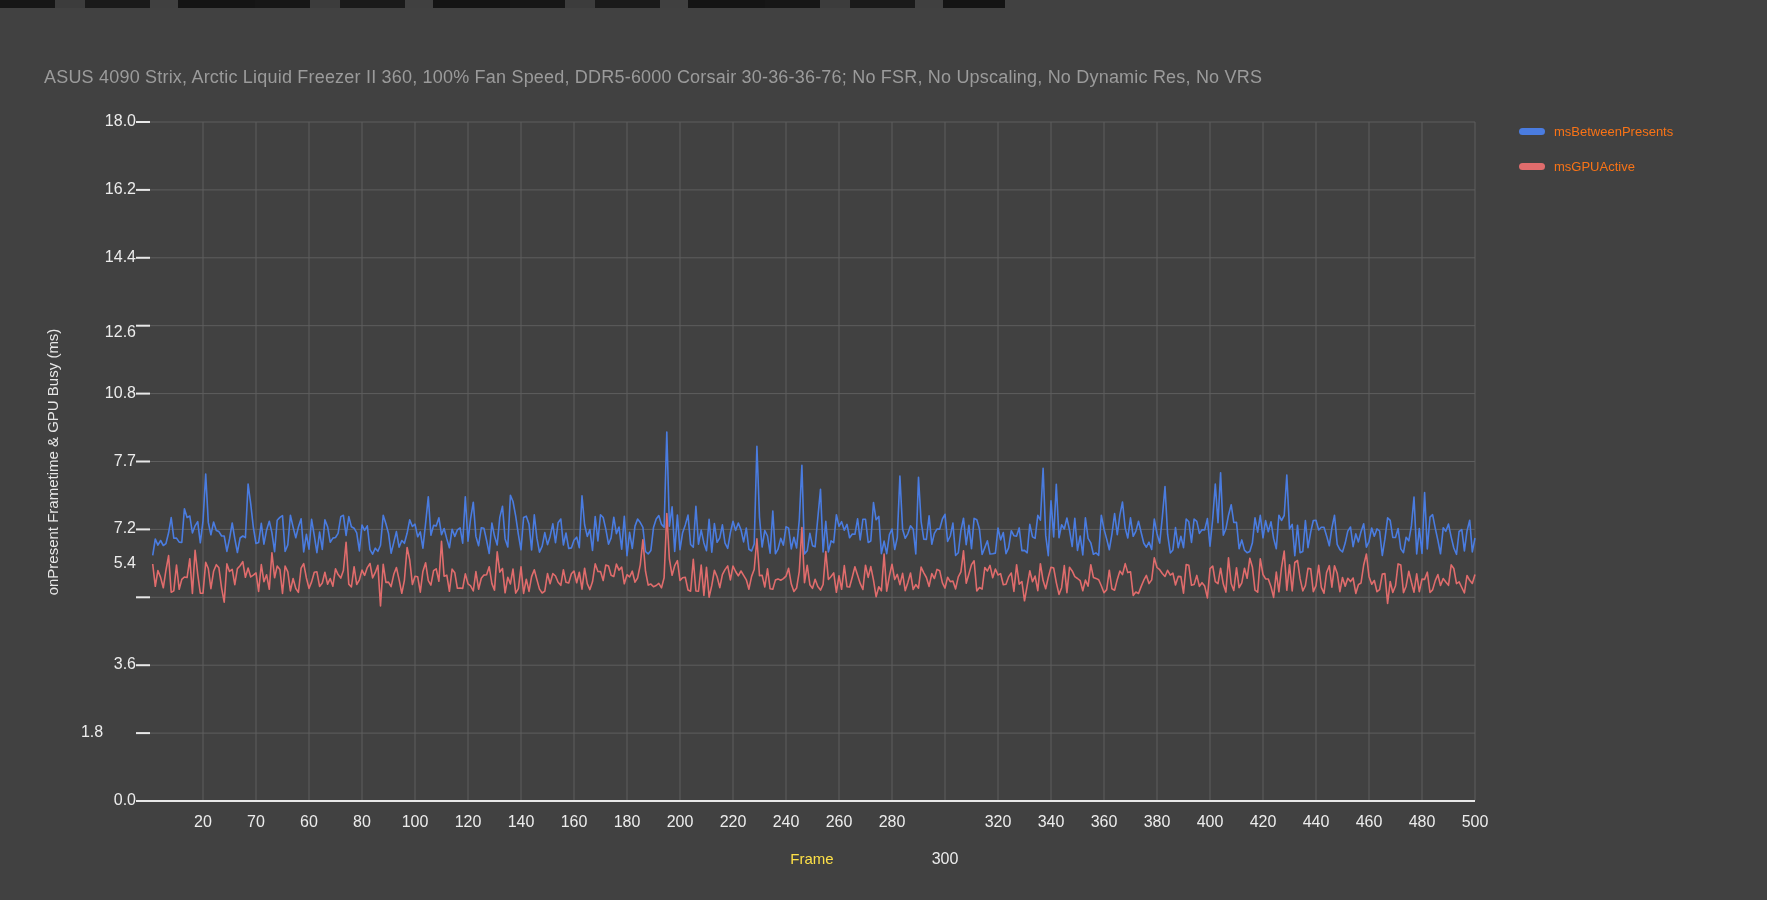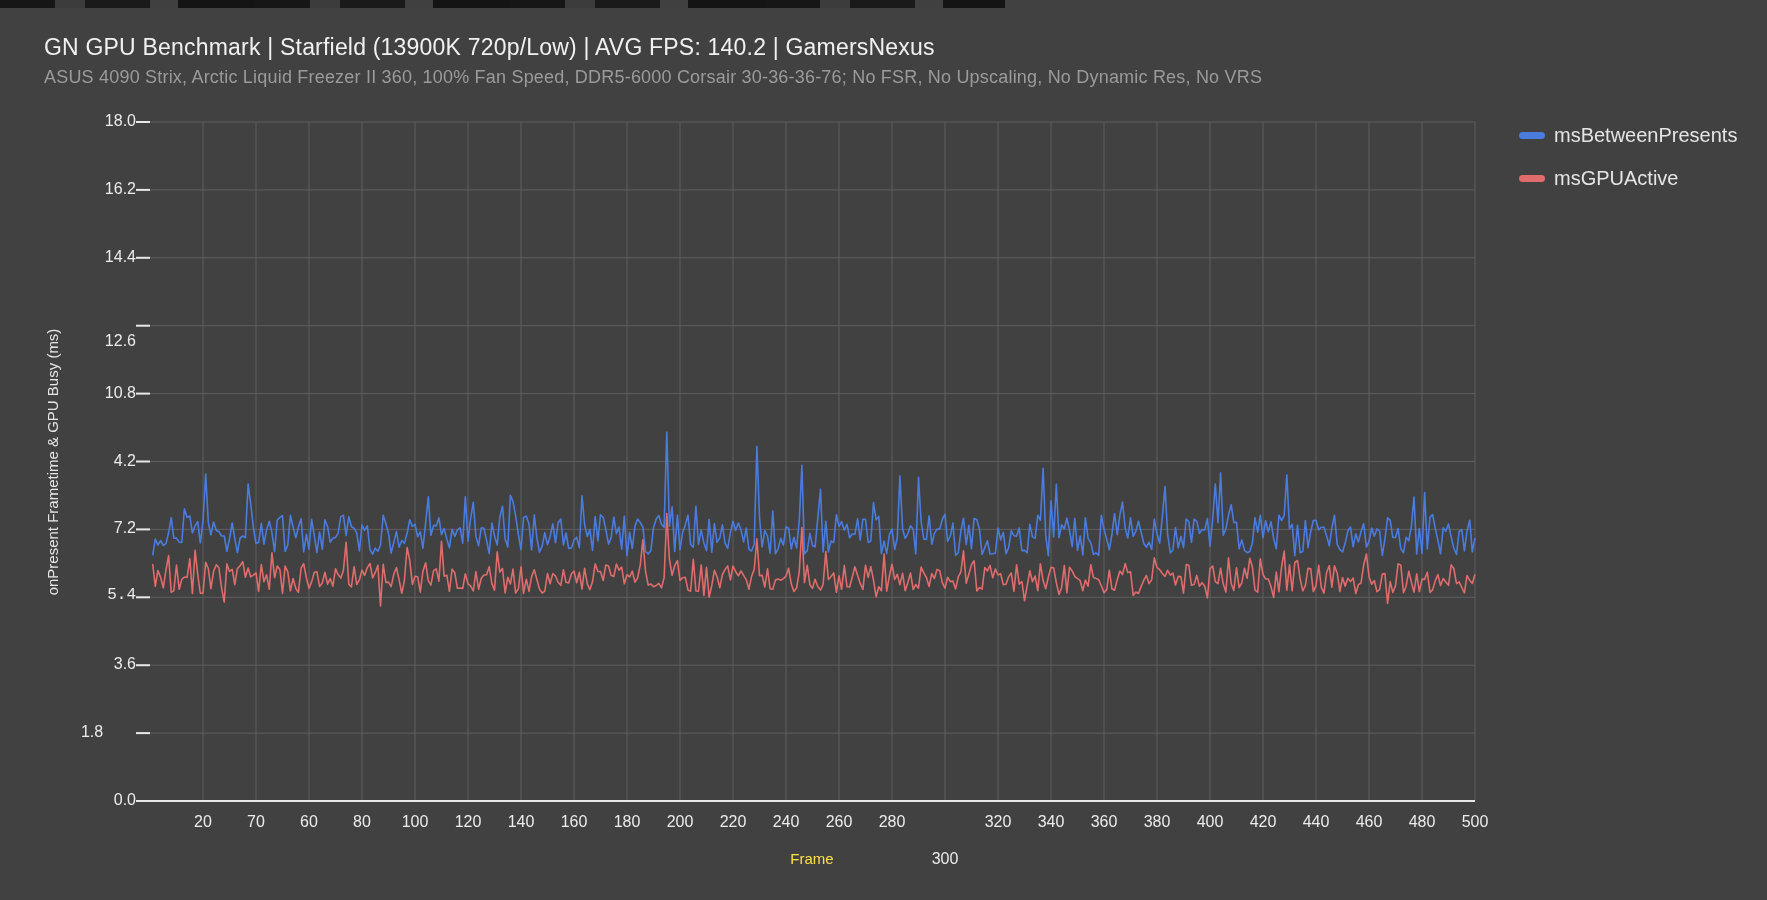--- a/index.html
+++ b/index.html
@@ -12,28 +12,27 @@
   #plot{position:absolute;left:0;top:0;}
   .ytick{position:absolute;width:88px;text-align:right;font-size:16px;color:#ececec;}
   .xtick{position:absolute;width:56px;text-align:center;font-size:16px;color:#ececec;}
   .ylabel{position:absolute;left:52px;top:462px;transform:translate(-50%,-50%) rotate(-90deg);
           white-space:nowrap;font-size:15px;color:#e6e6e6;}
   .xlabel{position:absolute;left:812px;top:858px;transform:translate(-50%,-50%);
           font-size:15px;color:#fde047;}
   .legend{position:absolute;left:1519px;top:124px;}
   .legend-row{display:flex;align-items:center;margin-bottom:20px;}
   .swatch{display:inline-block;width:26px;height:7px;border-radius:4px;margin-right:9px;}
-  .legend-label{font-size:20px;color:#e5e5e5;}
+  .legend-label{font-size:13px;color:#f97316;}
 </style>
 </head>
 <body>
 
 <div class="stage">
   <div class="top-strip"></div>
-  <div class="title">GN GPU Benchmark | Starfield (13900K 720p/Low) | AVG FPS: 140.2 | GamersNexus</div>
   <div class="subtitle">ASUS 4090 Strix, Arctic Liquid Freezer II 360, 100% Fan Speed, DDR5-6000 Corsair 30-36-36-76; No FSR, No Upscaling, No Dynamic Res, No VRS</div>
 
   <svg id="plot" width="1767" height="900">
       <line x1="203" y1="122" x2="203" y2="801" stroke="#5e5e5e" stroke-width="1"></line>
       <line x1="256" y1="122" x2="256" y2="801" stroke="#5e5e5e" stroke-width="1"></line>
       <line x1="309" y1="122" x2="309" y2="801" stroke="#5e5e5e" stroke-width="1"></line>
       <line x1="362" y1="122" x2="362" y2="801" stroke="#5e5e5e" stroke-width="1"></line>
       <line x1="415" y1="122" x2="415" y2="801" stroke="#5e5e5e" stroke-width="1"></line>
       <line x1="468" y1="122" x2="468" y2="801" stroke="#5e5e5e" stroke-width="1"></line>
       <line x1="521" y1="122" x2="521" y2="801" stroke="#5e5e5e" stroke-width="1"></line>
@@ -78,25 +77,25 @@
       <line x1="136" y1="122" x2="150" y2="122" stroke="#e8e8e8" stroke-width="2"></line>
       <line x1="150" y1="801" x2="1475" y2="801" stroke="#e8e8e8" stroke-width="2"></line>
       <path d="M152.7 555.3L155.3 539.0L157.9 545.1L160.6 540.5L163.3 545.5L165.9 543.7L168.6 532.8L171.2 517.6L173.8 538.2L176.5 538.1L179.2 542.1L181.8 542.4L184.4 508.7L187.1 517.6L189.8 516.0L192.4 533.0L195.1 525.8L197.7 521.6L200.3 542.8L203.0 521.2L205.7 474.1L208.3 522.4L210.9 534.8L213.6 522.0L216.3 530.5L218.9 531.6L221.6 536.0L224.2 536.0L226.9 551.4L229.5 539.0L232.2 523.0L234.8 538.7L237.4 552.5L240.1 538.0L242.8 536.0L245.4 537.7L248.1 484.1L250.7 503.7L253.3 527.0L256.0 543.5L258.6 542.6L261.3 523.3L263.9 544.1L266.6 529.9L269.3 521.3L271.9 532.6L274.6 551.6L277.2 520.2L279.9 517.4L282.5 515.6L285.1 551.5L287.8 544.9L290.4 515.2L293.1 527.1L295.8 537.7L298.4 527.1L301.1 518.8L303.7 551.9L306.4 534.3L309.0 549.1L311.6 519.3L314.3 535.7L316.9 552.7L319.6 532.1L322.3 549.4L324.9 519.9L327.6 526.7L330.2 542.2L332.9 538.1L335.5 537.5L338.1 533.4L340.8 516.6L343.4 515.3L346.1 535.4L348.8 516.6L351.4 526.7L354.1 528.2L356.7 532.9L359.4 550.9L362.0 525.0L364.6 530.3L367.3 525.8L370.0 549.6L372.6 554.2L375.3 548.2L377.9 551.3L380.5 545.3L383.2 515.3L385.9 523.8L388.5 533.4L391.1 553.2L393.8 542.4L396.4 531.6L399.1 547.2L401.8 540.5L404.4 543.3L407.1 533.3L409.7 519.9L412.4 526.5L415.0 524.2L417.7 536.8L420.3 531.9L422.9 548.2L425.6 523.4L428.3 496.7L430.9 535.3L433.6 525.4L436.2 525.9L438.9 517.7L441.5 534.6L444.1 528.5L446.8 538.9L449.4 547.8L452.1 529.2L454.8 536.4L457.4 529.9L460.1 527.9L462.7 543.2L465.3 496.8L468.0 541.2L470.6 518.7L473.3 502.2L475.9 536.4L478.6 545.7L481.3 527.7L483.9 528.2L486.6 540.5L489.2 553.5L491.9 523.1L494.5 536.1L497.2 545.0L499.8 517.4L502.5 506.3L505.1 538.9L507.8 546.9L510.4 495.2L513.0 501.5L515.7 516.2L518.4 534.6L521.0 549.8L523.6 517.4L526.3 516.2L529.0 524.0L531.6 549.9L534.3 514.8L536.9 538.2L539.5 552.2L542.2 546.2L544.8 532.6L547.5 544.7L550.1 536.4L552.8 523.9L555.5 542.7L558.1 522.8L560.8 519.0L563.4 545.0L566.0 533.0L568.7 548.5L571.4 547.9L574.0 540.2L576.7 537.2L579.3 547.6L582.0 495.8L584.6 524.7L587.3 536.4L589.9 529.6L592.5 550.5L595.2 516.6L597.9 541.0L600.5 514.7L603.2 517.5L605.8 529.1L608.5 544.2L611.1 537.9L613.8 517.2L616.4 533.6L619.0 527.1L621.7 549.2L624.3 516.2L627.0 555.6L629.6 532.4L632.3 548.5L635.0 526.1L637.6 519.1L640.3 522.6L642.9 527.3L645.5 551.5L648.2 553.9L650.9 550.4L653.5 527.4L656.2 519.0L658.8 515.6L661.5 524.4L664.1 527.3L666.8 432.1L669.4 526.2L672.1 506.9L674.7 551.5L677.4 515.1L680.0 549.7L682.6 532.7L685.3 524.9L688.0 515.1L690.6 544.5L693.3 547.2L695.9 506.3L698.5 544.2L701.2 530.1L703.9 542.9L706.5 550.8L709.1 519.4L711.8 552.1L714.4 523.5L717.1 542.3L719.8 537.9L722.4 524.8L725.0 543.2L727.7 548.3L730.4 532.6L733.0 521.2L735.6 530.4L738.3 523.0L741.0 529.9L743.6 541.9L746.3 528.1L748.9 549.3L751.6 551.0L754.2 544.0L756.9 446.4L759.5 517.2L762.1 547.0L764.8 530.5L767.5 536.0L770.1 553.2L772.8 511.0L775.4 553.8L778.0 549.2L780.7 538.4L783.4 545.1L786.0 526.8L788.6 528.1L791.3 548.9L793.9 537.2L796.6 548.0L799.3 519.9L801.9 465.3L804.5 553.9L807.2 550.8L809.9 533.4L812.5 545.7L815.1 546.8L817.8 518.2L820.5 489.4L823.1 552.0L825.8 521.4L828.4 551.9L831.1 540.8L833.7 542.7L836.4 514.7L839.0 526.3L841.6 521.7L844.3 530.2L847.0 524.4L849.6 537.8L852.3 534.0L854.9 534.3L857.6 518.9L860.2 540.0L862.9 519.2L865.5 519.3L868.2 542.5L870.8 541.0L873.5 502.6L876.1 519.8L878.8 516.4L881.4 553.6L884.1 541.1L886.7 553.7L889.4 534.6L892.0 529.0L894.7 549.5L897.3 537.5L899.9 476.1L902.6 529.2L905.2 538.3L907.9 533.6L910.5 525.8L913.2 529.2L915.8 553.9L918.5 477.2L921.1 521.5L923.8 539.1L926.4 539.5L929.1 515.9L931.8 544.2L934.4 533.4L937.0 529.1L939.7 529.1L942.4 519.0L945.0 514.3L947.6 541.4L950.3 536.0L952.9 523.1L955.6 555.5L958.3 552.8L960.9 530.6L963.5 518.2L966.2 544.6L968.9 525.3L971.5 548.6L974.1 518.4L976.8 519.7L979.5 529.3L982.1 554.5L984.8 547.6L987.4 540.8L990.0 554.0L992.7 553.7L995.4 553.1L998.0 528.0L1000.6 539.9L1003.3 532.5L1006.0 553.6L1008.6 547.9L1011.3 530.7L1013.9 535.7L1016.6 536.1L1019.2 527.9L1021.9 550.6L1024.5 550.4L1027.2 552.8L1029.8 524.3L1032.5 536.9L1035.1 538.4L1037.8 515.3L1040.4 520.2L1043.1 468.3L1045.7 535.4L1048.3 555.6L1051.0 500.8L1053.7 536.9L1056.3 484.3L1059.0 537.8L1061.6 524.8L1064.3 529.0L1066.9 518.0L1069.5 530.2L1072.2 546.5L1074.8 518.3L1077.5 550.4L1080.2 536.0L1082.8 554.9L1085.4 517.8L1088.1 538.4L1090.8 542.8L1093.4 554.3L1096.0 552.9L1098.7 555.3L1101.3 515.2L1104.0 529.1L1106.7 539.1L1109.3 549.8L1111.9 534.3L1114.6 513.5L1117.3 534.6L1119.9 514.8L1122.5 502.0L1125.2 528.1L1127.8 538.0L1130.5 517.9L1133.2 536.3L1135.8 531.4L1138.5 521.2L1141.1 532.2L1143.8 543.3L1146.4 547.2L1149.0 542.1L1151.7 549.5L1154.3 519.1L1157.0 533.7L1159.7 543.1L1162.3 517.3L1165.0 486.5L1167.6 534.2L1170.3 552.9L1172.9 549.9L1175.5 527.6L1178.2 547.7L1180.9 536.2L1183.5 547.6L1186.2 519.0L1188.8 521.8L1191.5 542.4L1194.1 519.1L1196.8 521.3L1199.4 533.4L1202.0 529.8L1204.7 529.9L1207.4 518.6L1210.0 546.1L1212.7 519.0L1215.3 484.1L1218.0 522.8L1220.6 472.8L1223.3 535.2L1225.9 528.8L1228.5 515.2L1231.2 504.7L1233.8 522.5L1236.5 522.3L1239.1 548.7L1241.8 539.9L1244.5 550.1L1247.1 552.7L1249.8 551.5L1252.4 542.8L1255.0 517.8L1257.7 532.1L1260.3 515.3L1263.0 537.8L1265.6 520.6L1268.3 531.7L1271.0 521.8L1273.6 538.4L1276.3 548.8L1278.9 515.2L1281.5 520.5L1284.2 515.5L1286.8 475.0L1289.5 528.9L1292.2 524.4L1294.8 555.7L1297.5 525.2L1300.1 552.7L1302.8 551.5L1305.4 520.6L1308.0 547.7L1310.7 532.2L1313.3 520.5L1316.0 520.3L1318.7 530.0L1321.3 527.2L1324.0 527.2L1326.6 535.9L1329.3 545.8L1331.9 527.8L1334.5 515.2L1337.2 544.4L1339.9 549.6L1342.5 552.0L1345.2 543.1L1347.8 531.1L1350.5 527.0L1353.1 546.7L1355.8 533.9L1358.4 541.9L1361.0 531.8L1363.7 523.8L1366.4 547.2L1369.0 541.6L1371.7 528.0L1374.3 536.3L1377.0 528.9L1379.6 531.0L1382.3 555.5L1384.9 539.2L1387.6 517.8L1390.2 520.3L1392.8 537.5L1395.5 537.5L1398.1 528.5L1400.8 548.9L1403.5 552.7L1406.1 537.3L1408.8 540.8L1411.4 525.9L1414.0 497.0L1416.7 554.0L1419.3 528.6L1422.0 553.4L1424.6 492.6L1427.3 548.9L1430.0 517.1L1432.6 514.7L1435.3 528.4L1437.9 540.4L1440.5 553.8L1443.2 527.8L1445.8 531.3L1448.5 524.1L1451.2 537.1L1453.8 548.0L1456.5 554.3L1459.1 531.5L1461.8 529.6L1464.4 550.9L1467.0 531.0L1469.7 520.2L1472.3 551.9L1475.0 538.0" fill="none" stroke="#4a7ce0" stroke-width="1.6" stroke-linejoin="round"></path>
       <path d="M152.7 564.0L155.3 586.3L157.9 570.5L160.6 577.4L163.3 587.8L165.9 570.5L168.6 555.6L171.2 592.3L173.8 590.9L176.5 565.0L179.2 589.3L181.8 579.4L184.4 577.0L187.1 577.5L189.8 558.7L192.4 593.4L195.1 550.4L197.7 574.1L200.3 593.2L203.0 593.1L205.7 562.4L208.3 568.5L210.9 588.7L213.6 571.3L216.3 564.7L218.9 567.8L221.6 588.1L224.2 602.1L226.9 563.9L229.5 571.4L232.2 569.4L234.8 584.7L237.4 568.6L240.1 565.8L242.8 561.6L245.4 577.3L248.1 568.1L250.7 576.9L253.3 575.1L256.0 572.9L258.6 591.5L261.3 564.5L263.9 581.7L266.6 574.8L269.3 589.3L271.9 552.7L274.6 577.7L277.2 566.1L279.9 569.5L282.5 593.4L285.1 566.0L287.8 571.8L290.4 590.9L293.1 578.5L295.8 588.5L298.4 592.4L301.1 568.2L303.7 563.7L306.4 578.0L309.0 588.4L311.6 581.9L314.3 572.3L316.9 571.8L319.6 586.4L322.3 583.0L324.9 572.2L327.6 584.2L330.2 578.5L332.9 586.2L335.5 568.9L338.1 574.6L340.8 578.1L343.4 570.5L346.1 542.2L348.8 584.1L351.4 587.0L354.1 566.7L356.7 584.5L359.4 579.8L362.0 570.1L364.6 575.4L367.3 567.6L370.0 563.5L372.6 577.9L375.3 572.4L377.9 565.2L380.5 605.9L383.2 564.2L385.9 582.4L388.5 582.1L391.1 586.7L393.8 574.3L396.4 567.5L399.1 579.6L401.8 593.3L404.4 580.3L407.1 547.5L409.7 559.8L412.4 584.4L415.0 576.2L417.7 576.8L420.3 592.2L422.9 571.4L425.6 562.7L428.3 580.7L430.9 585.1L433.6 570.6L436.2 568.8L438.9 581.3L441.5 541.4L444.1 576.3L446.8 575.2L449.4 591.3L452.1 569.1L454.8 572.8L457.4 588.3L460.1 588.0L462.7 588.4L465.3 573.8L468.0 583.8L470.6 585.8L473.3 591.0L475.9 571.5L478.6 589.2L481.3 578.2L483.9 575.1L486.6 574.8L489.2 566.7L491.9 583.6L494.5 590.1L497.2 551.8L499.8 572.1L502.5 568.5L505.1 592.8L507.8 577.2L510.4 583.9L513.0 569.0L515.7 593.2L518.4 588.7L521.0 566.8L523.6 593.4L526.3 579.2L529.0 591.4L531.6 576.6L534.3 569.8L536.9 579.6L539.5 589.1L542.2 593.0L544.8 591.1L547.5 573.5L550.1 583.7L552.8 573.6L555.5 576.0L558.1 582.3L560.8 585.3L563.4 569.7L566.0 582.3L568.7 583.0L571.4 573.8L574.0 571.0L576.7 582.8L579.3 572.2L582.0 589.1L584.6 568.2L587.3 583.9L589.9 589.6L592.5 581.8L595.2 563.8L597.9 571.4L600.5 571.6L603.2 580.5L605.8 565.0L608.5 566.0L611.1 575.3L613.8 576.5L616.4 564.1L619.0 570.1L621.7 567.1L624.3 583.8L627.0 574.7L629.6 577.0L632.3 571.2L635.0 582.2L637.6 578.0L640.3 564.6L642.9 539.7L645.5 571.2L648.2 585.1L650.9 584.1L653.5 586.7L656.2 585.5L658.8 583.4L661.5 587.9L664.1 577.8L666.8 513.6L669.4 559.2L672.1 575.3L674.7 565.7L677.4 560.6L680.0 580.4L682.6 577.7L685.3 577.3L688.0 590.0L690.6 591.2L693.3 559.3L695.9 591.0L698.5 591.2L701.2 565.0L703.9 595.4L706.5 567.4L709.1 597.2L711.8 585.4L714.4 570.4L717.1 576.7L719.8 587.6L722.4 574.7L725.0 569.6L727.7 565.9L730.4 579.9L733.0 566.0L735.6 571.5L738.3 575.8L741.0 571.0L743.6 575.4L746.3 579.8L748.9 589.2L751.6 576.4L754.2 569.5L756.9 538.8L759.5 575.6L762.1 575.3L764.8 587.0L767.5 568.8L770.1 588.7L772.8 589.2L775.4 580.1L778.0 578.9L780.7 580.2L783.4 578.6L786.0 576.2L788.6 568.3L791.3 584.1L793.9 591.4L796.6 588.0L799.3 571.3L801.9 527.5L804.5 582.6L807.2 565.2L809.9 584.7L812.5 588.4L815.1 579.2L817.8 586.5L820.5 590.1L823.1 584.5L825.8 551.6L828.4 579.5L831.1 576.5L833.7 572.9L836.4 592.3L839.0 575.7L841.6 589.3L844.3 565.6L847.0 586.7L849.6 587.0L852.3 577.0L854.9 566.8L857.6 575.3L860.2 583.4L862.9 589.5L865.5 565.2L868.2 577.4L870.8 566.6L873.5 580.2L876.1 596.7L878.8 586.7L881.4 590.8L884.1 554.1L886.7 591.1L889.4 576.0L892.0 564.2L894.7 579.5L897.3 574.4L899.9 584.6L902.6 573.4L905.2 590.7L907.9 582.4L910.5 573.0L913.2 589.5L915.8 584.6L918.5 588.2L921.1 567.1L923.8 572.8L926.4 577.5L929.1 586.4L931.8 573.6L934.4 578.5L937.0 569.4L939.7 570.7L942.4 582.8L945.0 588.1L947.6 577.3L950.3 581.6L952.9 581.1L955.6 588.9L958.3 576.9L960.9 571.8L963.5 550.8L966.2 583.3L968.9 574.0L971.5 564.6L974.1 560.8L976.8 591.0L979.5 587.5L982.1 589.1L984.8 567.5L987.4 571.0L990.0 565.4L992.7 577.8L995.4 569.0L998.0 575.0L1000.6 573.6L1003.3 584.8L1006.0 584.3L1008.6 576.9L1011.3 573.0L1013.9 591.4L1016.6 564.7L1019.2 584.1L1021.9 581.5L1024.5 600.8L1027.2 585.7L1029.8 570.8L1032.5 581.7L1035.1 576.1L1037.8 590.6L1040.4 563.7L1043.1 580.6L1045.7 588.8L1048.3 577.3L1051.0 567.2L1053.7 568.1L1056.3 582.6L1059.0 594.4L1061.6 587.7L1064.3 565.5L1066.9 592.7L1069.5 567.3L1072.2 570.9L1074.8 576.7L1077.5 578.5L1080.2 580.7L1082.8 590.7L1085.4 580.1L1088.1 586.1L1090.8 564.7L1093.4 577.4L1096.0 578.4L1098.7 579.8L1101.3 585.7L1104.0 592.7L1106.7 589.6L1109.3 570.2L1111.9 588.8L1114.6 590.2L1117.3 579.4L1119.9 571.0L1122.5 574.6L1125.2 563.6L1127.8 572.6L1130.5 571.7L1133.2 595.4L1135.8 592.0L1138.5 593.5L1141.1 586.6L1143.8 580.2L1146.4 575.4L1149.0 583.6L1151.7 579.9L1154.3 557.9L1157.0 567.5L1159.7 569.7L1162.3 573.5L1165.0 576.5L1167.6 570.3L1170.3 575.1L1172.9 573.2L1175.5 585.0L1178.2 576.4L1180.9 576.6L1183.5 593.1L1186.2 564.5L1188.8 565.2L1191.5 585.3L1194.1 584.6L1196.8 575.4L1199.4 586.4L1202.0 582.7L1204.7 586.1L1207.4 597.9L1210.0 568.6L1212.7 566.0L1215.3 581.6L1218.0 583.7L1220.6 568.2L1223.3 584.1L1225.9 592.1L1228.5 557.8L1231.2 583.8L1233.8 590.5L1236.5 567.7L1239.1 587.7L1241.8 582.9L1244.5 568.2L1247.1 578.3L1249.8 558.3L1252.4 566.9L1255.0 590.2L1257.7 592.2L1260.3 558.8L1263.0 574.5L1265.6 578.9L1268.3 579.0L1271.0 586.8L1273.6 597.4L1276.3 572.0L1278.9 591.8L1281.5 567.6L1284.2 551.1L1286.8 590.3L1289.5 564.9L1292.2 591.0L1294.8 562.5L1297.5 560.5L1300.1 578.7L1302.8 590.9L1305.4 585.6L1308.0 568.4L1310.7 568.8L1313.3 591.6L1316.0 585.6L1318.7 565.4L1321.3 587.3L1324.0 593.2L1326.6 572.5L1329.3 565.7L1331.9 587.1L1334.5 565.7L1337.2 573.2L1339.9 591.7L1342.5 577.5L1345.2 586.3L1347.8 578.2L1350.5 581.6L1353.1 578.0L1355.8 593.4L1358.4 584.7L1361.0 583.0L1363.7 565.0L1366.4 554.0L1369.0 576.4L1371.7 584.3L1374.3 580.5L1377.0 591.7L1379.6 589.6L1382.3 574.1L1384.9 573.6L1387.6 603.4L1390.2 581.5L1392.8 592.5L1395.5 585.8L1398.1 563.9L1400.8 565.1L1403.5 592.6L1406.1 586.2L1408.8 571.2L1411.4 582.2L1414.0 592.2L1416.7 573.8L1419.3 591.6L1422.0 579.1L1424.6 579.4L1427.3 572.2L1430.0 592.5L1432.6 589.9L1435.3 580.6L1437.9 574.6L1440.5 585.5L1443.2 578.5L1445.8 582.0L1448.5 585.3L1451.2 564.9L1453.8 568.5L1456.5 583.6L1459.1 581.8L1461.8 587.5L1464.4 593.0L1467.0 575.5L1469.7 580.3L1472.3 583.4L1475.0 574.4" fill="none" stroke="#e06c6c" stroke-width="1.6" stroke-linejoin="round"></path>
     </svg>
 
   <div id="yticks">
       <div class="ytick" style="left: 48px; top: 791px;">0.0</div>
       <div class="ytick" style="left: 48px; top: 723.1px; text-align: center;">1.8</div>
       <div class="ytick" style="left: 48px; top: 655.2px;">3.6</div>
-      <div class="ytick" style="left: 48px; top: 586px; font-family: Liberation Mono, monospace;">5.4</div>
+      <div class="ytick" style="left: 48px; top: 554px;">5.4</div>
       <div class="ytick" style="left: 48px; top: 519.4px;">7.2</div>
-      <div class="ytick" style="left: 48px; top: 451.5px;">4.2</div>
+      <div class="ytick" style="left: 48px; top: 451.5px;">7.7</div>
       <div class="ytick" style="left: 48px; top: 383.6px;">10.8</div>
-      <div class="ytick" style="left: 48px; top: 332px; text-align: right;">12.6</div>
+      <div class="ytick" style="left: 48px; top: 323px; text-align: right;">12.6</div>
       <div class="ytick" style="left: 48px; top: 247.8px;">14.4</div>
       <div class="ytick" style="left: 48px; top: 179.9px;">16.2</div>
       <div class="ytick" style="left: 48px; top: 112px;">18.0</div>
     </div>
   <div id="xticks">
       <div class="xtick" style="left: 175px; top: 813px;">20</div>
       <div class="xtick" style="left: 228px; top: 813px;">70</div>
       <div class="xtick" style="left: 281px; top: 813px;">60</div>
       <div class="xtick" style="left: 334px; top: 813px;">80</div>
       <div class="xtick" style="left: 387px; top: 813px;">100</div>

